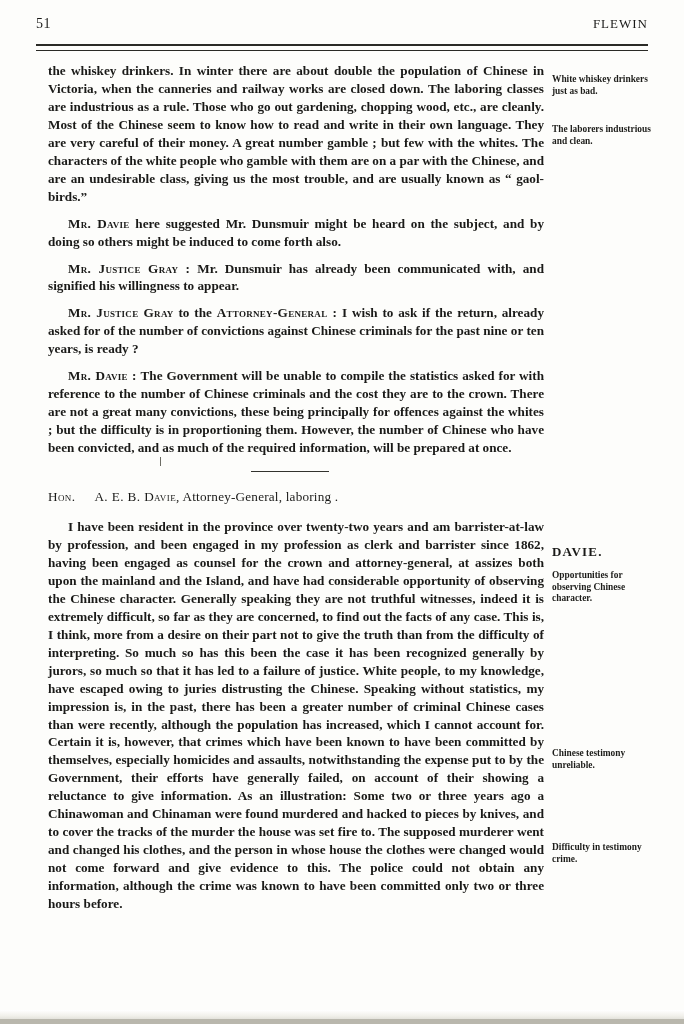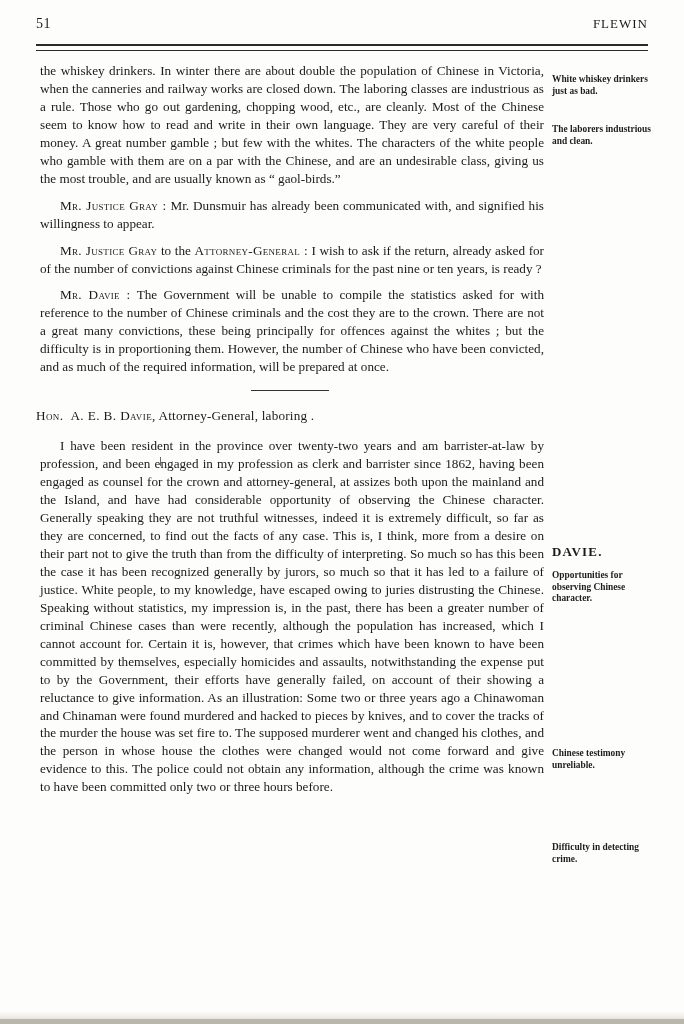--- a/index.html
+++ b/index.html
@@ -71,29 +71,31 @@
   .margin-col {
     position: absolute;
     left: 552px;
     top: 62px;
     width: 104px;
     font-size: 9.4px;
     line-height: 1.24;
   }
 
   p.para {
-    margin: 0 0 9px 4px;
+    margin: 0 0 9px 12px;
     text-indent: 0;
+    font-weight: bold;
   }
   p.para.indent {
     text-indent: 20px;
   }
   .sc {
     font-variant: small-caps;
     letter-spacing: 0.4px;
+    margin-left: 12px;
   }
   .speaker {
     font-variant: small-caps;
     letter-spacing: 0.3px;
   }
 
   .divider-short {
     position: relative;
     width: 78px;
     height: 0;
@@ -160,20 +162,24 @@
   </div>
 
   <div class="rule-double"></div>
 
   <div class="tickmark"></div>
 
   <div class="body-col">
 
     <p class="para">the whiskey drinkers.   In winter there are about double the population of Chinese in Victoria, when the canneries and railway works are closed down. The laboring classes are industrious as a rule.   Those who go out gardening, chopping wood, etc., are cleanly.   Most of the Chinese seem to know how to read and write in  their own  language.   They are very careful of their  money.    A great number gamble ; but few with the whites.   The characters of the white people who gamble with them are on a par with the Chinese, and are an undesirable class, giving us the most trouble, and are usually known as “ gaol-birds.”</p>
 
+    <p class="para indent">
+      <span class="speaker">Mr. Davie</span>
+      <span>here suggested Mr. Dunsmuir might be heard on the subject, and by doing so others might be induced to come forth also.</span>
+    </p>
 
     <p class="para indent">
       <span class="speaker">Mr. Justice Gray :</span>
       <span>Mr. Dunsmuir has already been communicated with, and signified his willingness to appear.</span>
     </p>
 
     <p class="para indent">
       <span class="speaker">Mr. Justice Gray</span>
       <span>to the</span>
       <span class="speaker">Attorney-General :</span>
@@ -195,18 +201,18 @@
 
     <p class="para indent" style="margin-top:12px;">I have been resident in the province over twenty-two years and am barrister-at-law by profession, and been engaged in my profession as clerk and barrister since 1862, having been engaged as counsel for the crown and attorney-general, at assizes both upon the mainland and the Island, and have had considerable opportunity of observing the Chinese character. Generally speaking they are not truthful witnesses, indeed it is extremely difficult, so far as they are concerned, to find out the facts of any case.  This is, I think, more from a desire on their part not to give the truth than from the difficulty of interpreting.  So much so has this been the case it has been recognized generally by jurors, so much so that it has led to a failure of justice.  White people, to my knowledge, have escaped owing to juries distrusting the Chinese. Speaking without statistics, my impression is, in the past, there has been a greater number of criminal Chinese cases than were recently, although the population has increased, which I cannot account for.  Certain it is, however, that crimes which have been known to have been committed by themselves, especially homicides and assaults, notwithstanding the expense put to by the Government, their efforts have generally failed, on account of their showing a reluctance to give information.  As an illustration: Some two or three years ago a Chinawoman and Chinaman were found murdered and hacked to pieces by knives, and to cover the tracks of the murder the house was set fire to.  The supposed murderer went and changed his clothes, and the person in whose house the clothes were changed would not come forward and give evidence to this. The police could not obtain any information, although the crime was known to have been committed only two or three hours before.</p>
   </div>
 
   <div class="margin-col">
     <div class="mnote" style="top:12px;">White whiskey drinkers just as bad.</div>
     <div class="mnote" style="top:62px;">The laborers industrious and clean.</div>
     <div class="mnote-head" style="top:482px;font-family:Liberation Serif, serif;">DAVIE.</div>
     <div class="mnote" style="top:508px;">Opportunities for observing Chinese character.</div>
     <div class="mnote" style="top:686px;">Chinese testimony unreliable.</div>
-    <div class="mnote" style="top:780px;">Difficulty in detecting crime.</div>
+    <div class="mnote" style="top:780px;">Difficulty in testimony crime.</div>
   </div>
 
   <div class="scan-edge"></div>
   <div class="scan-edge-strip"></div>
 </div>
 
 </body></html>

